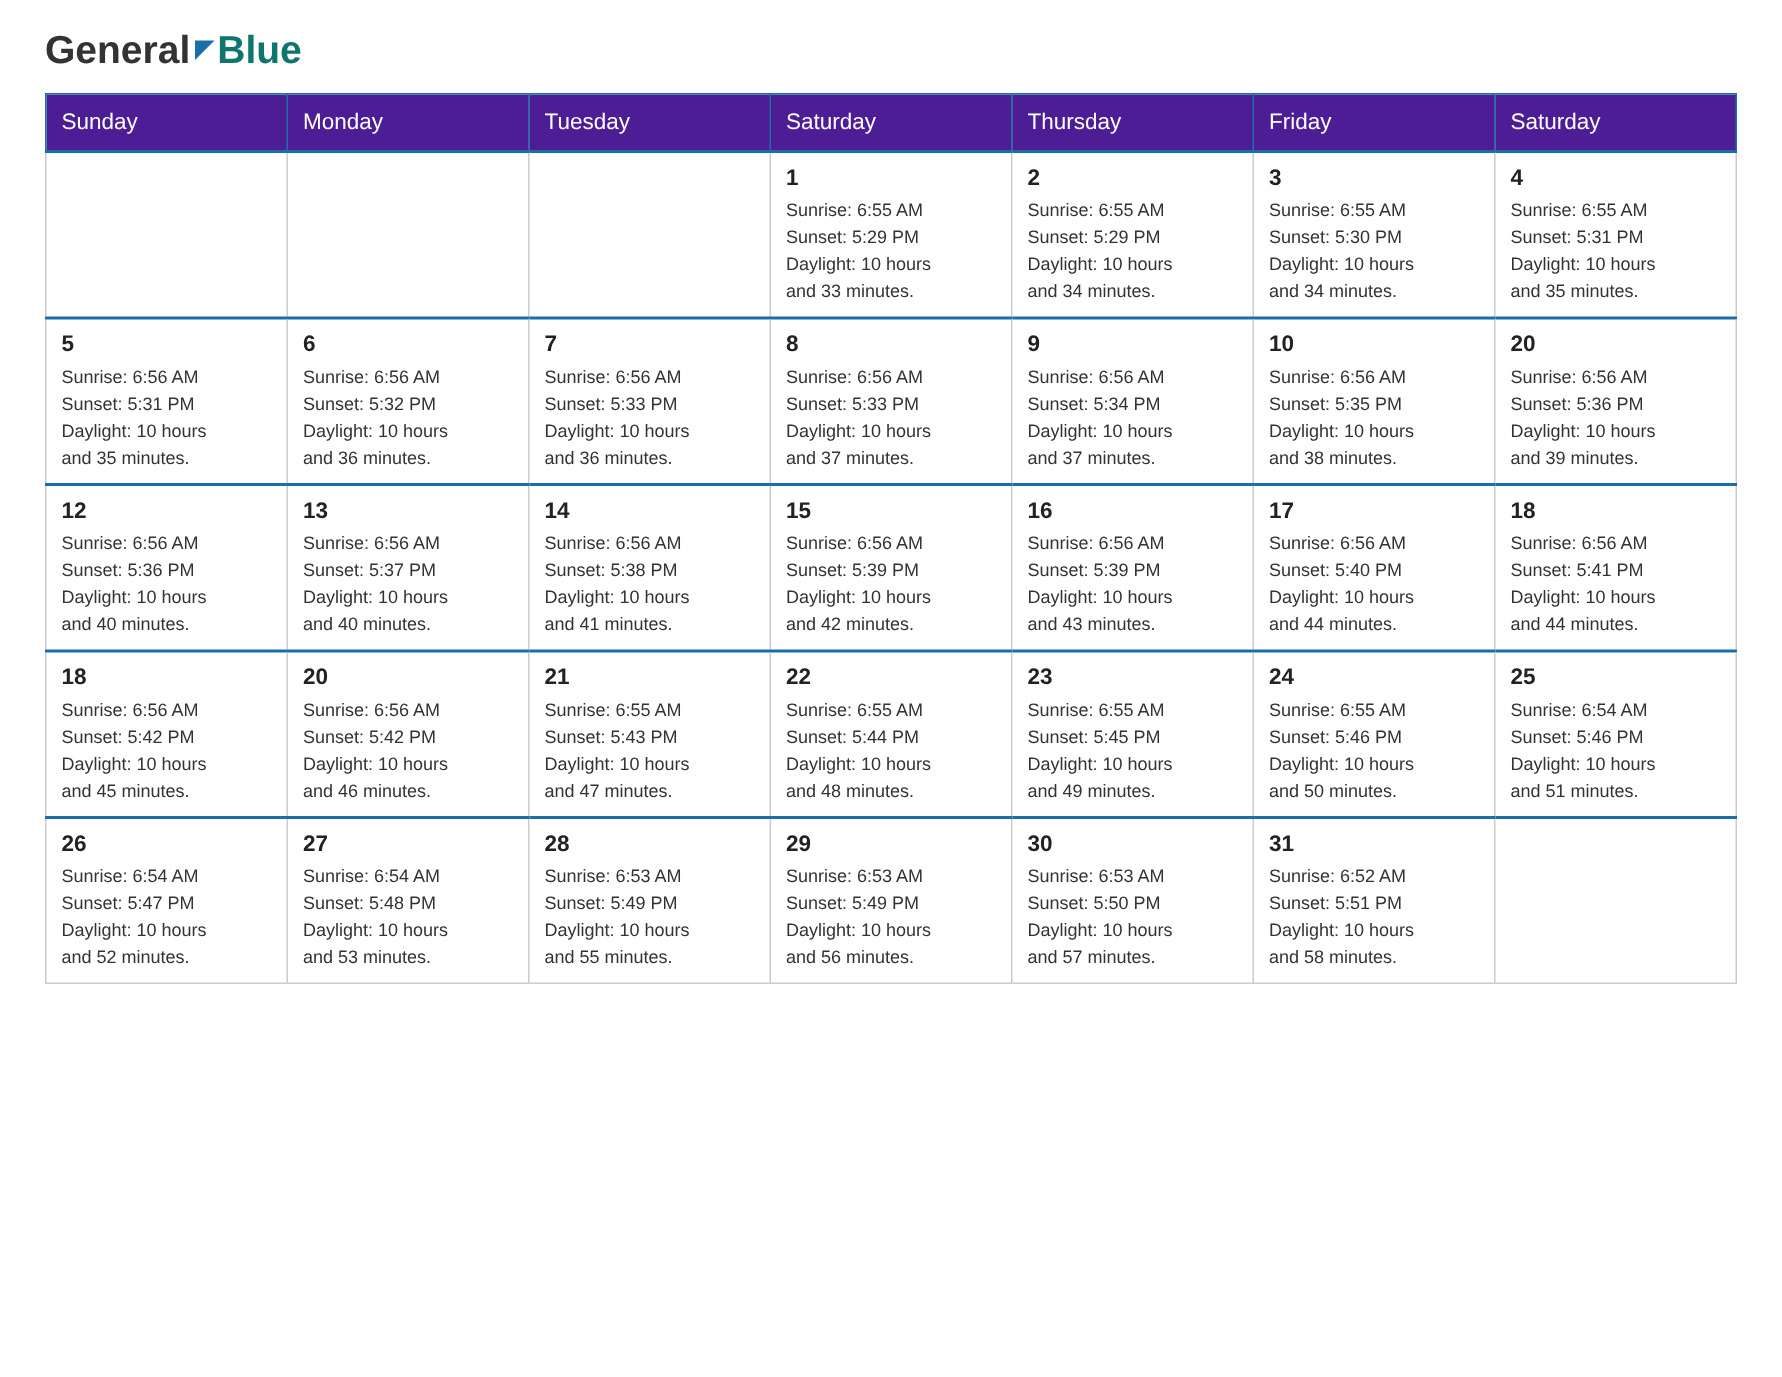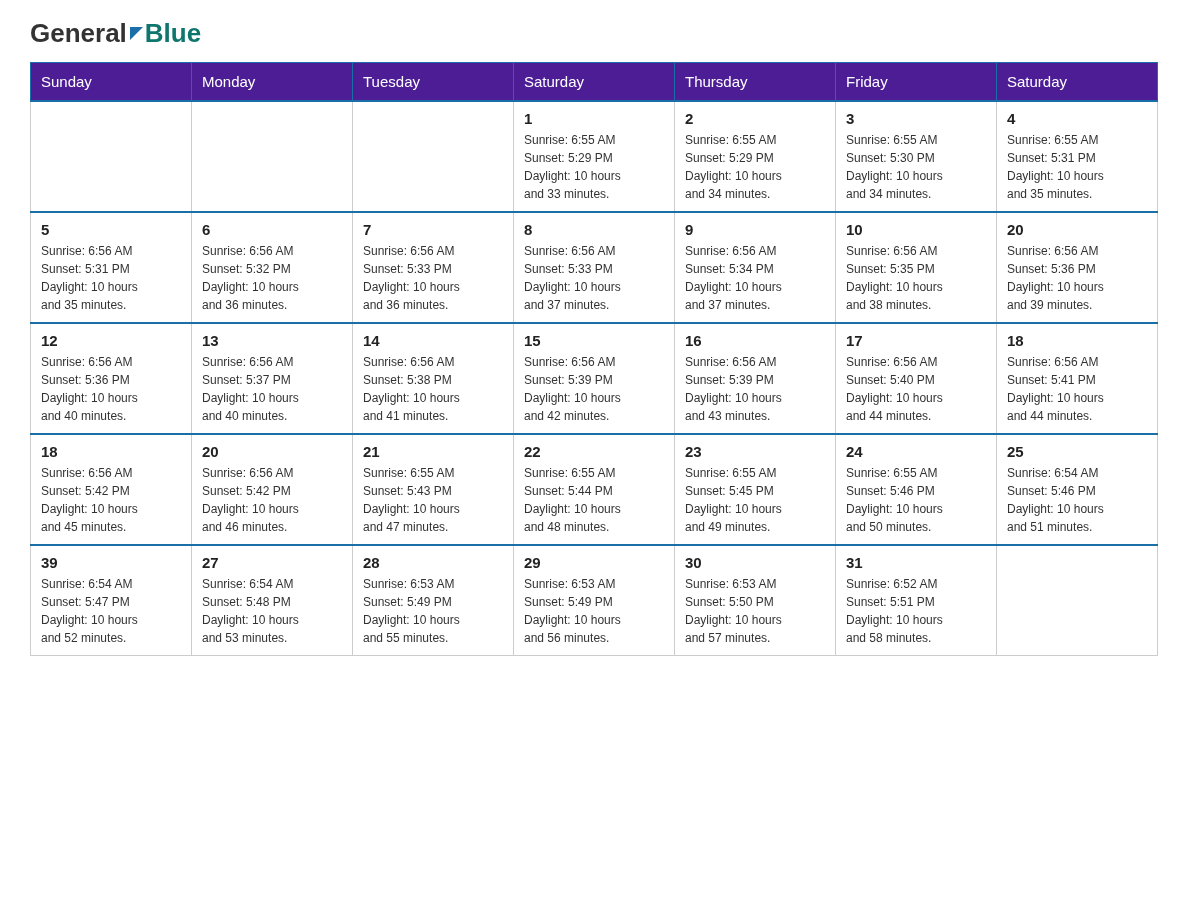--- a/index.html
+++ b/index.html
@@ -234,21 +234,21 @@
           <span class="day-num">24</span>
           <div class="day-info">Sunrise: 6:55 AM<br>Sunset: 5:46 PM<br>Daylight: 10 hours<br>and 50 minutes.</div>
         </td>
         <td>
           <span class="day-num">25</span>
           <div class="day-info">Sunrise: 6:54 AM<br>Sunset: 5:46 PM<br>Daylight: 10 hours<br>and 51 minutes.</div>
         </td>
       </tr>
       <tr>
         <td>
-          <span class="day-num">39</span>
+          <span class="day-num">26</span>
           <div class="day-info">Sunrise: 6:54 AM<br>Sunset: 5:47 PM<br>Daylight: 10 hours<br>and 52 minutes.</div>
         </td>
         <td>
           <span class="day-num">27</span>
           <div class="day-info">Sunrise: 6:54 AM<br>Sunset: 5:48 PM<br>Daylight: 10 hours<br>and 53 minutes.</div>
         </td>
         <td>
           <span class="day-num">28</span>
           <div class="day-info">Sunrise: 6:53 AM<br>Sunset: 5:49 PM<br>Daylight: 10 hours<br>and 55 minutes.</div>
         </td>

